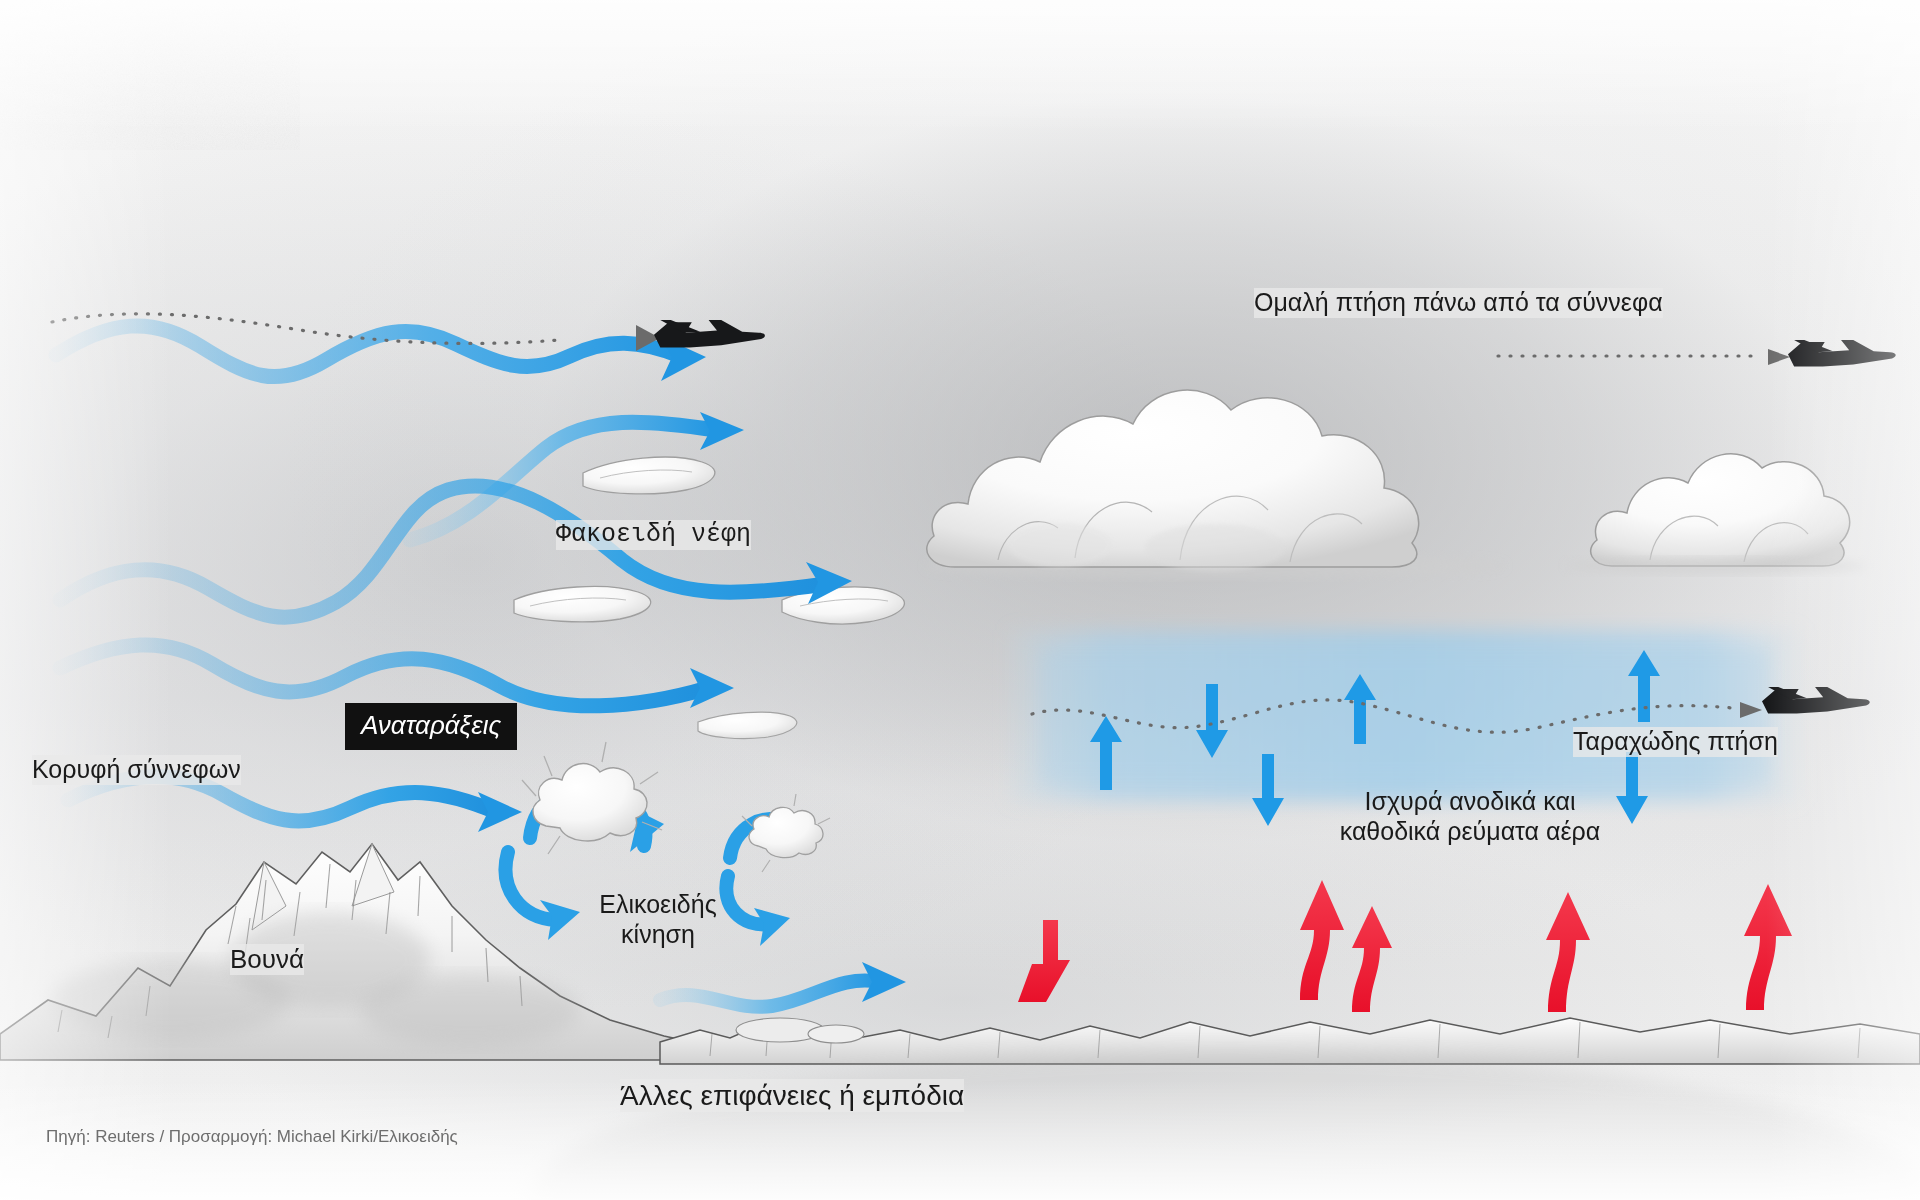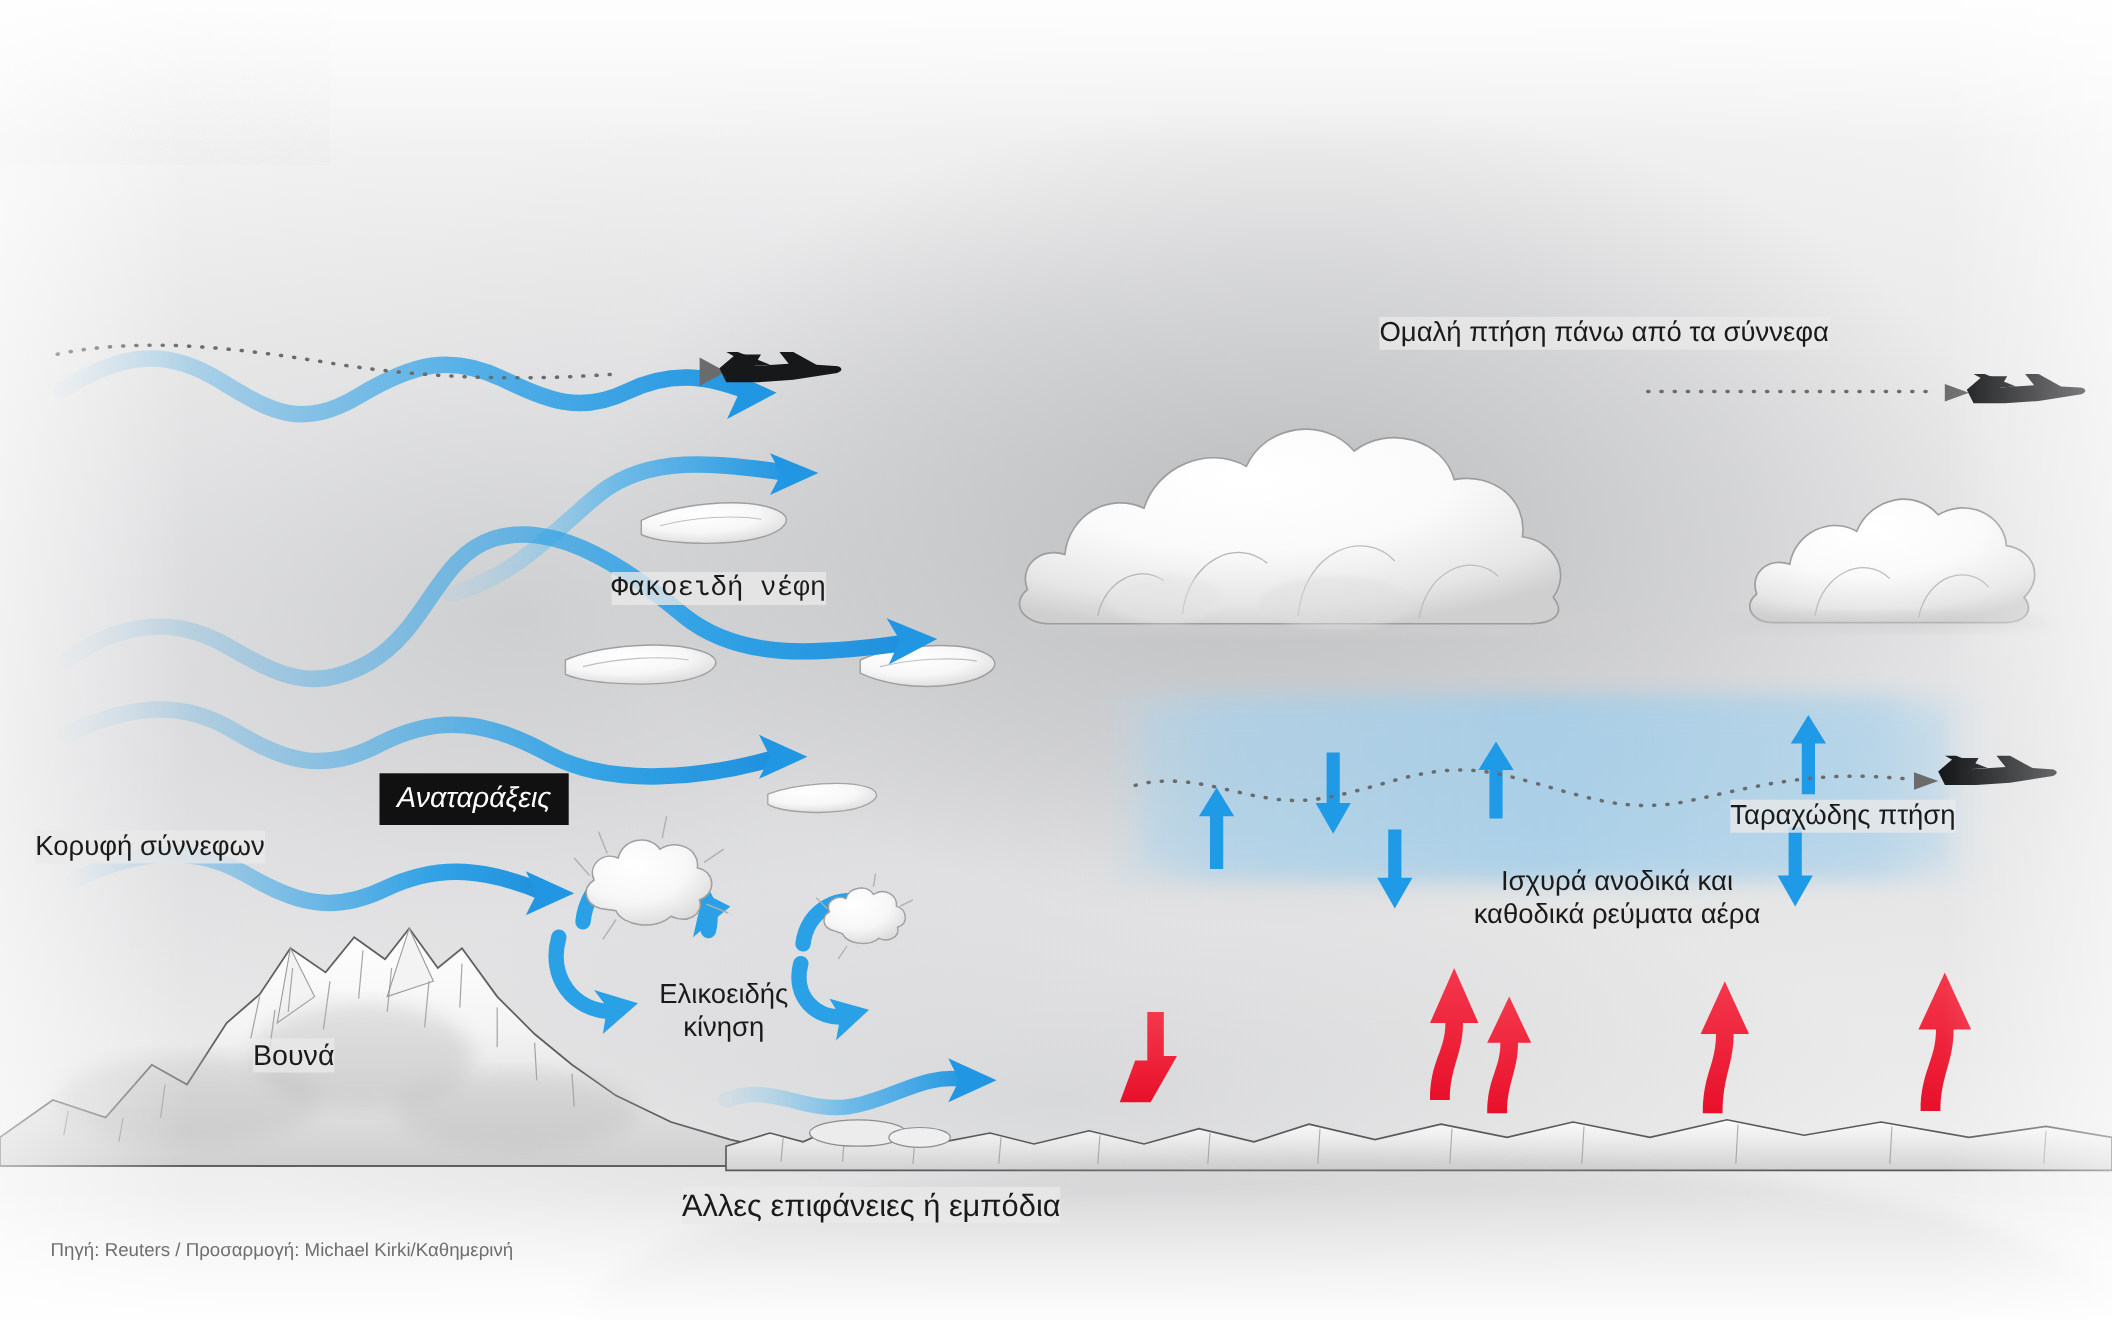--- a/index.html
+++ b/index.html
@@ -352,15 +352,15 @@
   <div class="lbl hl" style="left:1254px;top:288px;">Ομαλή πτήση πάνω από τα σύννεφα</div>
 
   <div class="lbl hl" style="left:1573px;top:727px;">Ταραχώδης πτήση</div>
 
   <div class="lbl c" style="left:1290px;top:787px;width:360px;">Ισχυρά ανοδικά και
 καθοδικά ρεύματα αέρα</div>
 
 
   <div class="lbl hl" style="left:620px;top:1055px;font-size:28px;margin-top:24px;">Άλλες επιφάνειες ή εμπόδια</div>
 
-  <div class="credit">Πηγή: Reuters / Προσαρμογή: Michael Kirki/Καθημερινή</div>
+  <div class="credit">Πηγή: Reuters / Προσαρμογή: Michael Kirki/Ελικοειδής</div>
 
 </div>
 
 </body></html>

